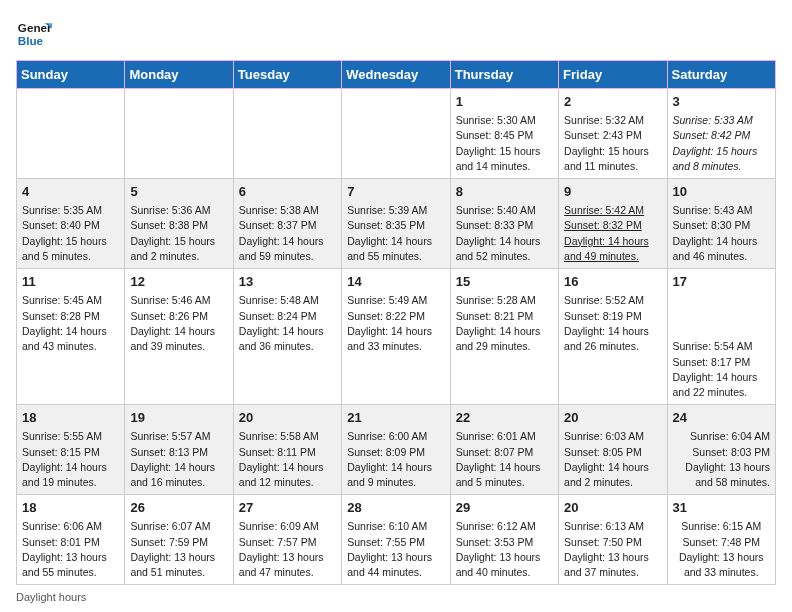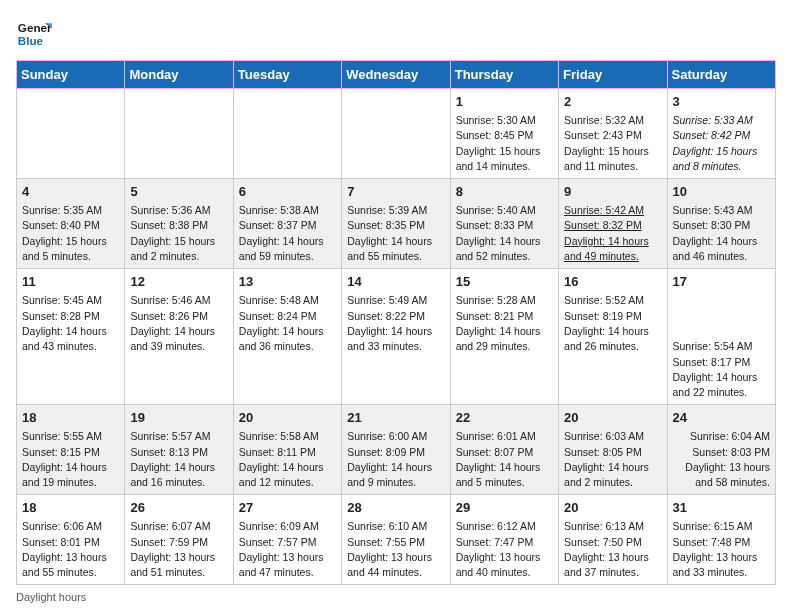--- a/index.html
+++ b/index.html
@@ -312,34 +312,34 @@
         <td>
           <span class="day-num">28</span>
           <div class="day-info" style="white-space: pre-line;">Sunrise: 6:10 AM
 Sunset: 7:55 PM
 Daylight: 13 hours
 and 44 minutes.</div>
         </td>
         <td>
           <span class="day-num">29</span>
           <div class="day-info" style="white-space: pre-line;">Sunrise: 6:12 AM
-Sunset: 7:47 PM
+Sunset: 3:53 PM
 Daylight: 13 hours
 and 40 minutes.</div>
         </td>
         <td>
           <span class="day-num">20</span>
           <div class="day-info" style="white-space: pre-line;">Sunrise: 6:13 AM
 Sunset: 7:50 PM
 Daylight: 13 hours
 and 37 minutes.</div>
         </td>
         <td>
           <span class="day-num">31</span>
-          <div class="day-info" style="white-space: pre-line;">Sunrise: 6:15 AM
+          <div class="day-info" style="white-space: pre-line; text-align: center;">Sunrise: 6:15 AM
 Sunset: 7:48 PM
 Daylight: 13 hours
 and 33 minutes.</div>
         </td>
       </tr>
     </tbody>
 </table>
 
 <div class="footer-note">
   <span>Daylight hours</span>

